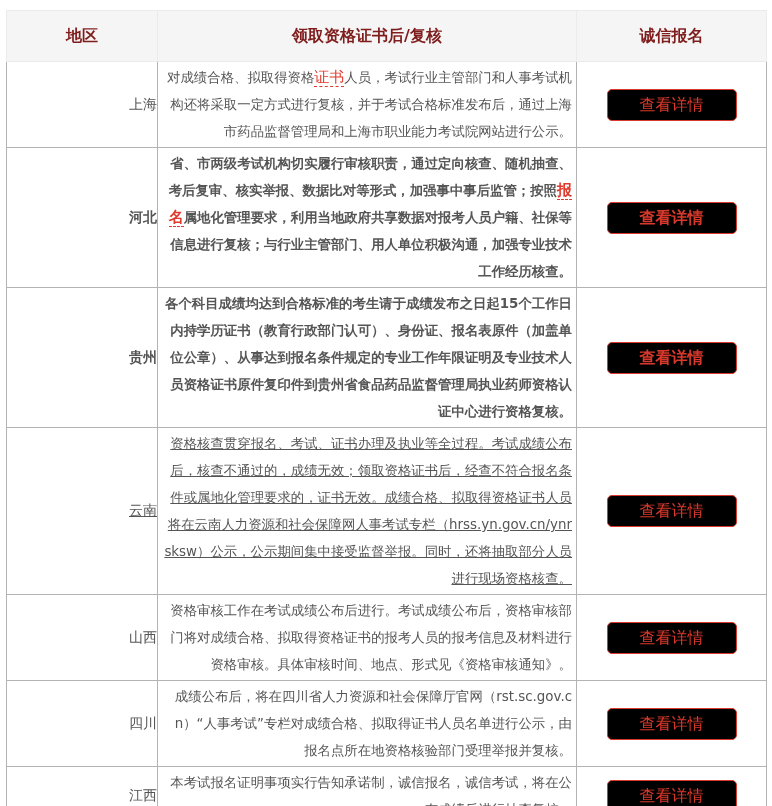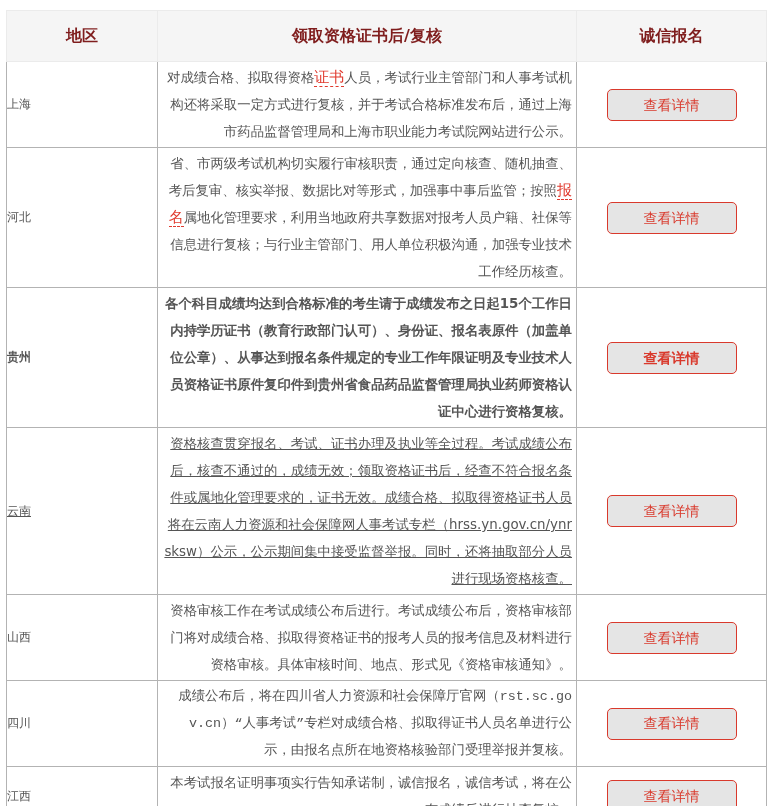--- a/index.html
+++ b/index.html
@@ -34,22 +34,22 @@
       text-align: center;
       vertical-align: middle;
     }
     tbody td {
       border: 1px solid #b3b3b3;
       vertical-align: middle;
       color: #555555;
       font-size: 13.4px;
     }
     tbody td.region {
-      text-align: left;
-      font-size: 12px;
+      text-align: right;
+      font-size: 14px;
     }
     tbody td.content {
       padding: 2px 4px 2px 5px;
       line-height: 27px;
       text-align: right;
       word-break: break-all;
     }
     tbody td.detail {
       text-align: center;
     }
@@ -60,31 +60,31 @@
       cursor: pointer;
     }
     .btn {
       display: inline-block;
       width: 130px;
       height: 32px;
       line-height: 30px;
       border: 1px solid #d9392c;
       border-radius: 5px;
       color: #d9392c;
-      background: #e5e5e5;
-      font-size: 14px;
+      background: #000000;
+      font-size: 16px;
       text-align: center;
       cursor: pointer;
     }
     tr.r-sh td { height: 85px; }
-    tr.r-hb td { height: 135px; }
+    tr.r-hb td { height: 135px; font-weight: bold; }
     tr.r-gz td { height: 134px; font-weight: bold; }
     tr.r-yn td { height: 159px; text-decoration: underline; }
     tr.r-sx td { height: 84px; }
-    tr.r-sc td { height: 84px; font-family: Liberation Mono, monospace; }
+    tr.r-sc td { height: 84px; }
     tr.r-jx td { height: 56px; }
   </style>
 </head>
 <body>
 
 <div class="wrap">
   <table>
     <colgroup>
       <col class="c-region">
       <col class="c-content">

